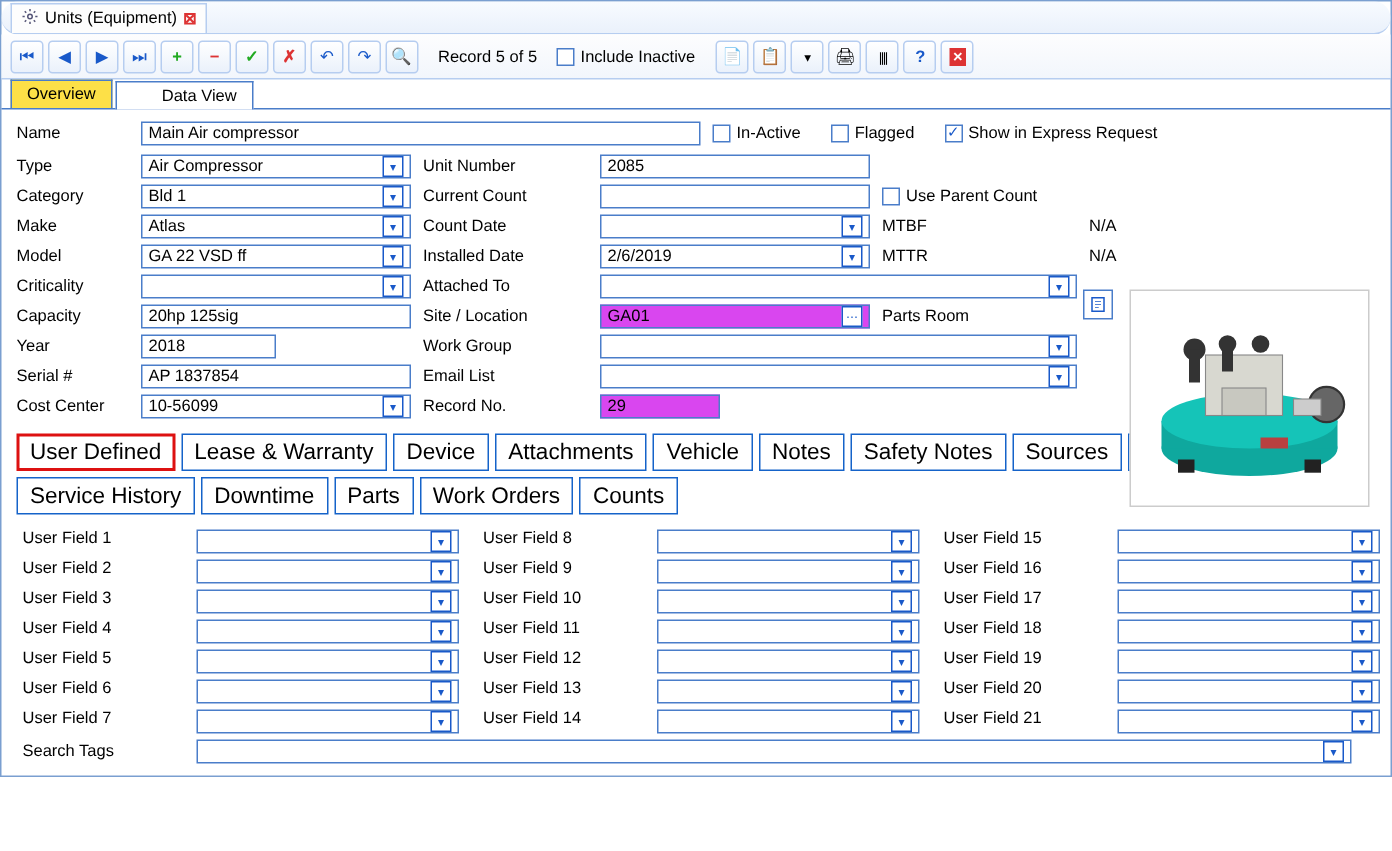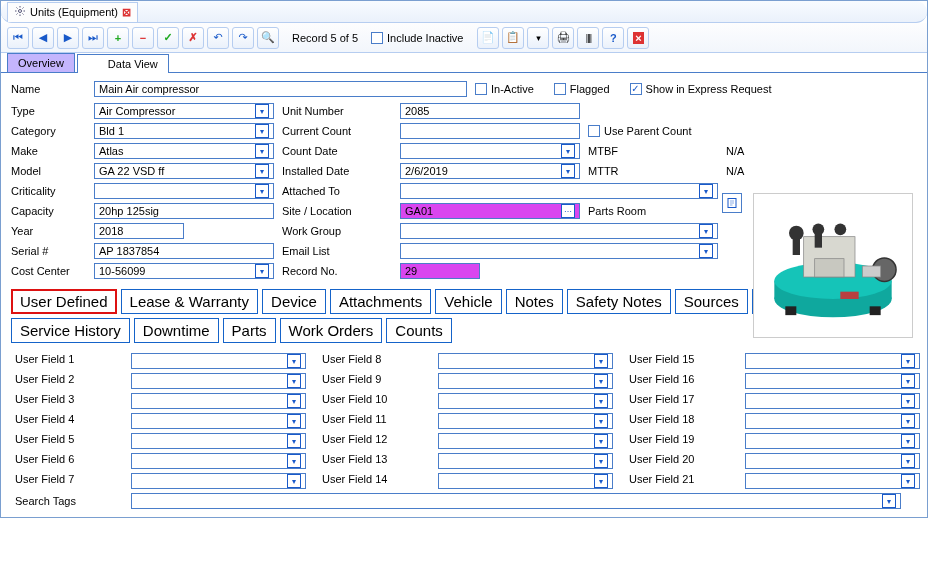--- a/index.html
+++ b/index.html
@@ -44,21 +44,21 @@
   .chk { display:flex; align-items:center; gap:4px; }
   .chkbox {
     width:12px;height:12px;border:1px solid #4a7dc9;display:inline-flex;align-items:center;justify-content:center;background:#fff;
   }
   .chkbox.checked::after { content:"✓"; font-size:10px; color:#1959c9; line-height:1;}
   .main-tabs {
     display:flex; border-bottom:1px solid #4a7dc9; padding-left:6px;
   }
   .mtab {
     border:1px solid #4a7dc9; border-bottom:none; padding:3px 10px; margin-right:2px;
-    background:#c4b5fd;
+    background:#fde047;
   }
   .mtab.active {
     background:#fff; position:relative; top:1px;padding-left:30px;
   }
   .form-area { padding:8px 10px 4px 10px; }
   .form-grid { display:grid; grid-template-columns: 75px 180px 110px 180px 130px 70px; gap:4px 8px; align-items:center;}
   .label { white-space:nowrap; }
   .field {
     border:1px solid #4a7dc9; height:16px; padding:2px 4px; background:#fff; display:flex; align-items:center; justify-content:space-between;
   }

